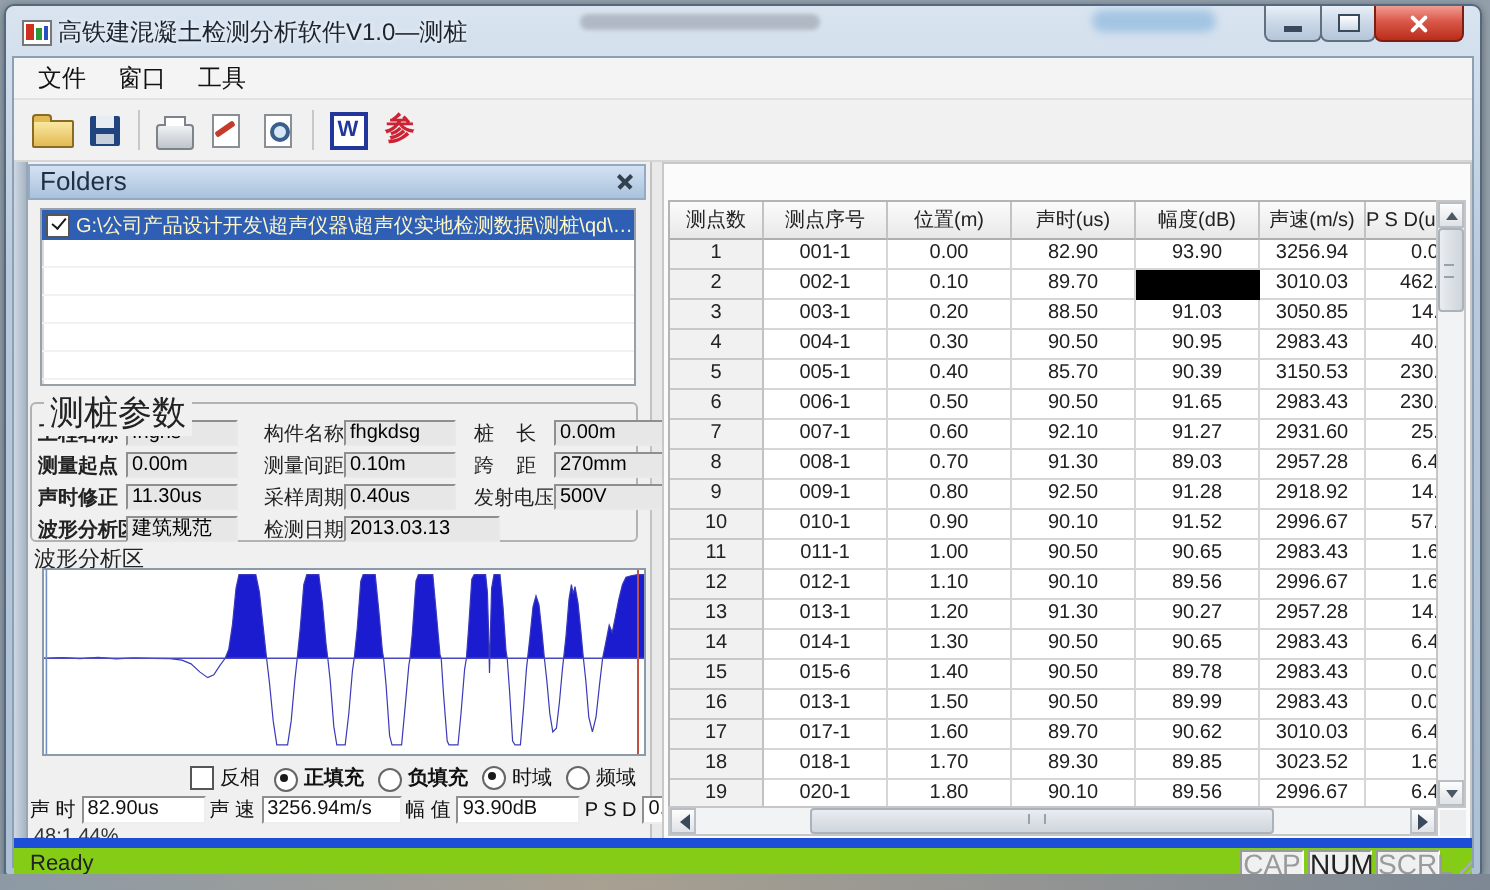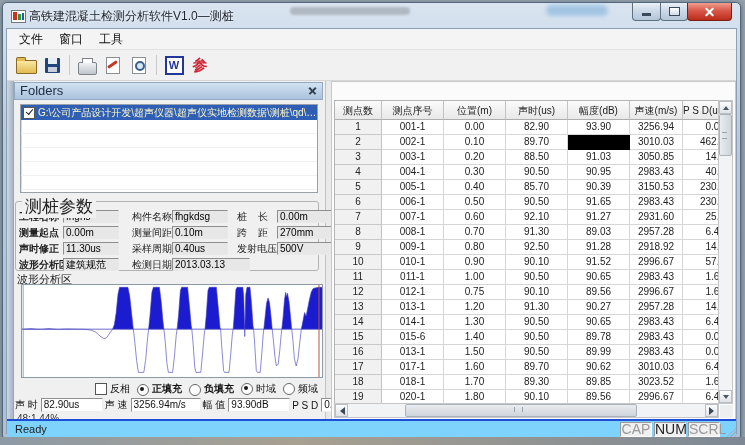--- a/index.html
+++ b/index.html
@@ -124,21 +124,21 @@
   .vscroll .up{top:0;} .vscroll .down{bottom:0;}
   .hscroll .sbtn{top:0;width:11px;height:11px;}
   .hscroll .left{left:0;} .hscroll .rightb{right:0;}
   .tri-u{width:0;height:0;border:3.5px solid transparent;border-bottom:4.5px solid #4a5866;margin-top:-3px;}
   .tri-d{width:0;height:0;border:3.5px solid transparent;border-top:4.5px solid #4a5866;margin-bottom:-3px;}
   .vthumb{position:absolute;left:0;top:13px;width:11px;height:40px;background:linear-gradient(90deg,#e9ecf0,#cfd5dc);border:1px solid #aab2bc;border-radius:2px;}
   .vthumb::after{content:'';position:absolute;left:2px;top:17px;width:5px;height:5px;border-top:1px solid #98a2ae;border-bottom:1px solid #98a2ae;}
   .hthumb{position:absolute;top:0;left:70px;width:230px;height:11px;background:linear-gradient(#e9ecf0,#cfd5dc);border:1px solid #aab2bc;border-radius:2px;}
   .hthumb::after{content:'';position:absolute;top:2px;left:108px;width:7px;height:5px;border-left:1px solid #98a2ae;border-right:1px solid #98a2ae;}
   
-  .status{position:relative;height:17px;background:#7dd3fc;border-top:2px solid #1d4ed8;font-size:11px;color:#222;}
+  .status{position:relative;height:17px;background:#84cc16;border-top:5px solid #1d4ed8;font-size:11px;color:#222;}
   .ready{position:absolute;left:8px;top:2px;}
   .inds{position:absolute;right:16px;top:1px;display:flex;}
   .ind{width:30px;height:13px;border:1px solid;border-color:#9a9a9a #fdfdfd #fdfdfd #9a9a9a;font-size:14px;text-align:center;line-height:13px;margin-left:2px;background:#f0f0f0;}
   .ind.off{color:#9a9a9a;}
   .grip{position:absolute;right:0;bottom:0;width:13px;height:13px;background:
     linear-gradient(135deg,transparent 58%,#aab 58%,#aab 64%,transparent 64%,transparent 72%,#aab 72%,#aab 78%,transparent 78%,transparent 86%,#aab 86%,#aab 92%,transparent 92%);}
 </style>
 </head>
 <body>
 
@@ -411,21 +411,21 @@
                   <div class="tcell c1">011-1</div>
                   <div class="tcell c2">1.00</div>
                   <div class="tcell c3">90.50</div>
                   <div class="tcell c4">90.65</div>
                   <div class="tcell c5">2983.43</div>
                   <div class="tcell c6">1.60</div>
                 </div>
                 <div class="trow">
                   <div class="tcell c0">12</div>
                   <div class="tcell c1">012-1</div>
-                  <div class="tcell c2">0.75</div>
+                  <div class="tcell c2">1.10</div>
                   <div class="tcell c3">90.10</div>
                   <div class="tcell c4">89.56</div>
                   <div class="tcell c5">2996.67</div>
                   <div class="tcell c6">1.60</div>
                 </div>
                 <div class="trow">
                   <div class="tcell c0">13</div>
                   <div class="tcell c1">013-1</div>
                   <div class="tcell c2">1.20</div>
                   <div class="tcell c3">91.30</div>

